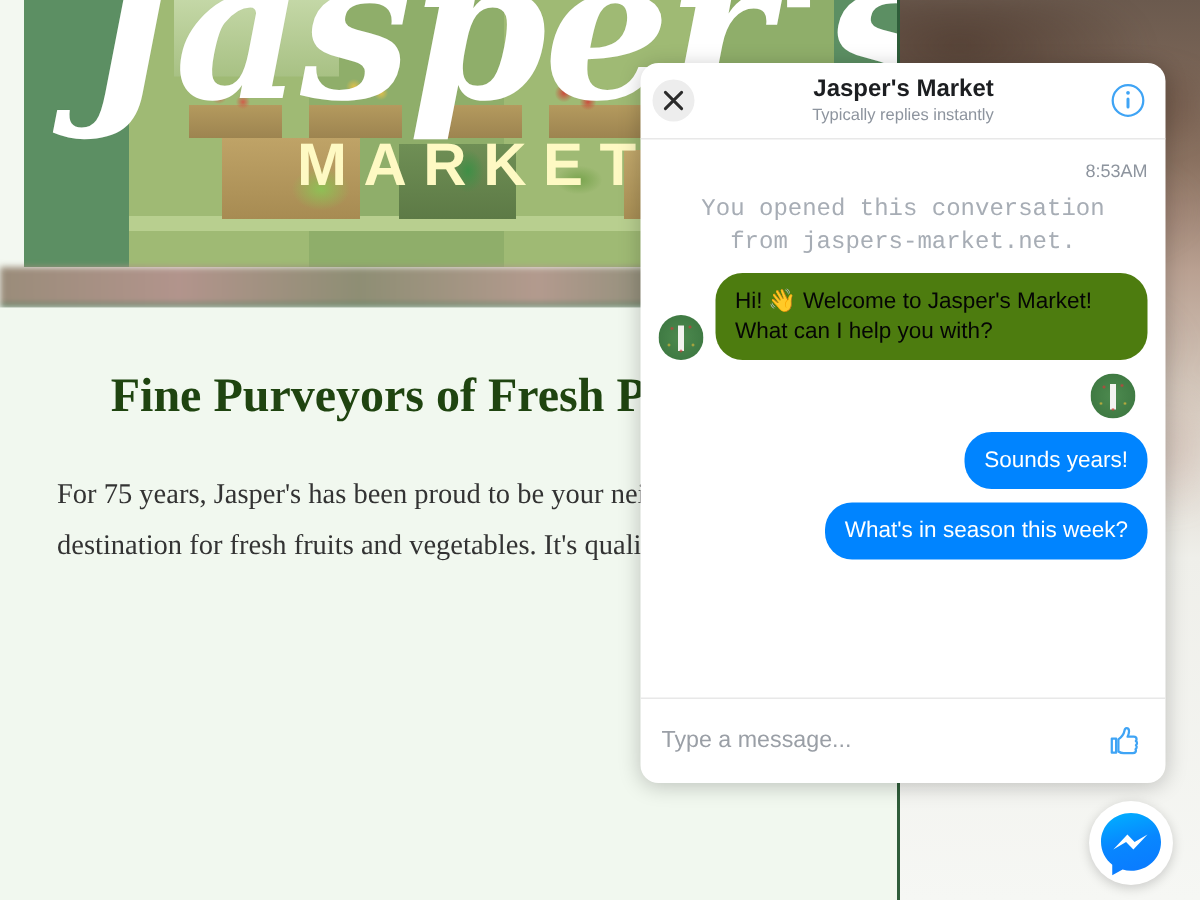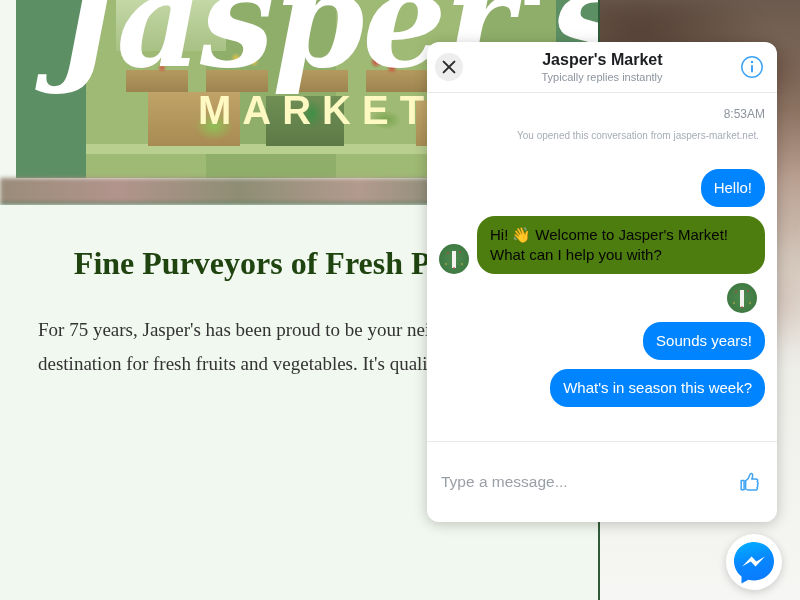--- a/index.html
+++ b/index.html
@@ -176,22 +176,22 @@
   }
 
   .chat-body{
     flex:1 1 auto;padding:10px 12px 6px 12px;
     display:flex;flex-direction:column;overflow:hidden;align-items:flex-end;
   }
   .meta-time{
     text-align:center;font-size:12px;color:#8d949e;margin:4px 0 8px;
   }
   .meta-note{
-    text-align:center;font-size:10px;color:#a7adb5;margin-bottom:26px;
-    padding:0 6px;line-height:1.35;
+    text-align:center;font-size:16px;color:#a7adb5;margin-bottom:10px;
+    padding:0 6px;line-height:1.35;font-family:Liberation Mono, monospace;
   }
   .msg-row{display:flex;align-items:flex-end;margin-bottom:9px;}
   .msg-row.out{justify-content:flex-end;}
   .msg-row.in{justify-content:flex-start;}
   .avatar{
     width:30px;height:30px;border-radius:50%;flex:0 0 auto;margin-right:8px;
     background:
       radial-gradient(circle 2.4px at 9px 9px,#cf3a3a,transparent 60%),
       radial-gradient(circle 2.4px at 21px 8px,#cf3a3a,transparent 60%),
       radial-gradient(circle 2.2px at 7px 20px,#d8b63a,transparent 60%),
@@ -203,21 +203,21 @@
   .bubble{
     max-width:262px;padding:9px 13px;border-radius:18px;
     font-size:15px;line-height:20px;
     word-wrap:break-word;
   }
   .bubble.in{background:#4d7c0f;color:#050505;}
   .bubble.out{background:#0084ff;color:#ffffff;}
 
   .chat-footer{
     flex:0 0 auto;height:56px;border-top:1px solid #e8e8e8;
-    display:flex;align-items:center;padding:12px 12px;
+    display:flex;align-items:center;padding:0 12px;
   }
   .msg-input{
     flex:1 1 auto;border:none;outline:none;background:transparent;
     font-family:"Liberation Sans", sans-serif;font-size:15.5px;color:#1c1e21;
   }
   .msg-input::placeholder{color:#9a9fa6;}
   .thumb-btn{
     flex:0 0 auto;width:30px;height:30px;border:none;background:none;
     cursor:pointer;padding:0;display:flex;align-items:center;justify-content:center;
   }
@@ -277,23 +277,20 @@
         <circle cx="12" cy="6.9" r="1.25" fill="#3fa4f5"></circle>
         <rect x="11" y="10" width="2" height="7.4" rx="1" fill="#3fa4f5"></rect>
       </svg>
     </button>
   </div>
 
   <div class="chat-body">
     <div class="meta-time">8:53AM</div>
     <div class="meta-note">You opened this conversation from jaspers-market.net.</div>
 
-    <div class="msg-row out">
-      <div class="bubble out">Hello!</div>
-    </div>
 
     <div class="msg-row in">
       <div class="avatar"></div>
       <div class="bubble in">Hi! 👋 Welcome to Jasper's Market! What can I help you with?</div>
     </div>
 
     <div class="msg-row in">
       <div class="avatar"></div>
     </div>
 

